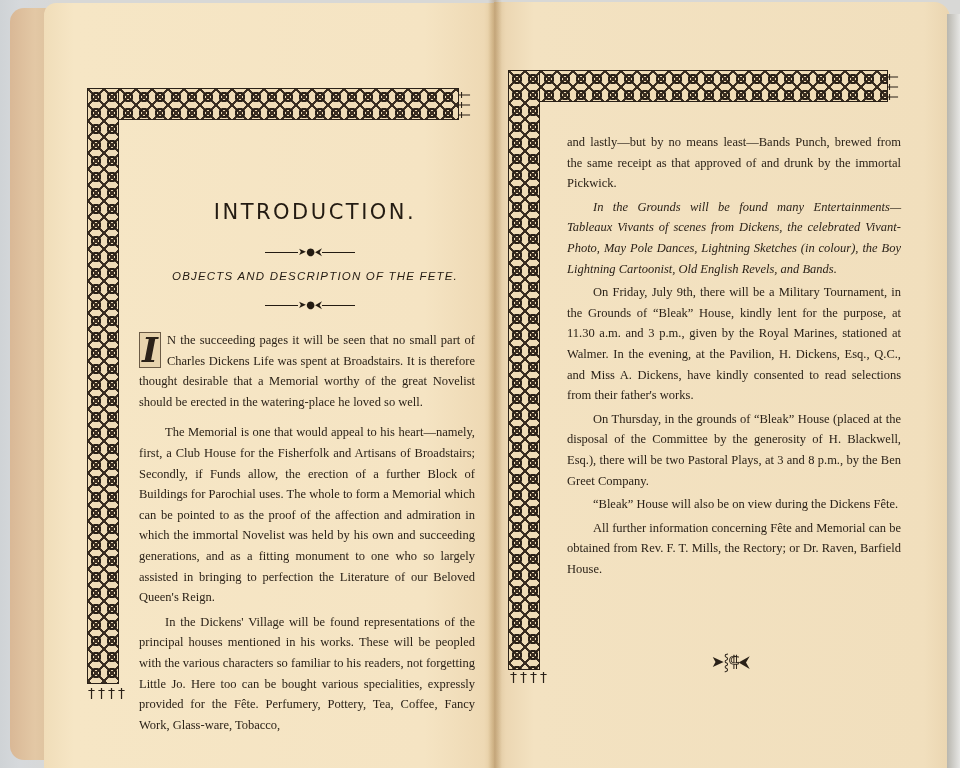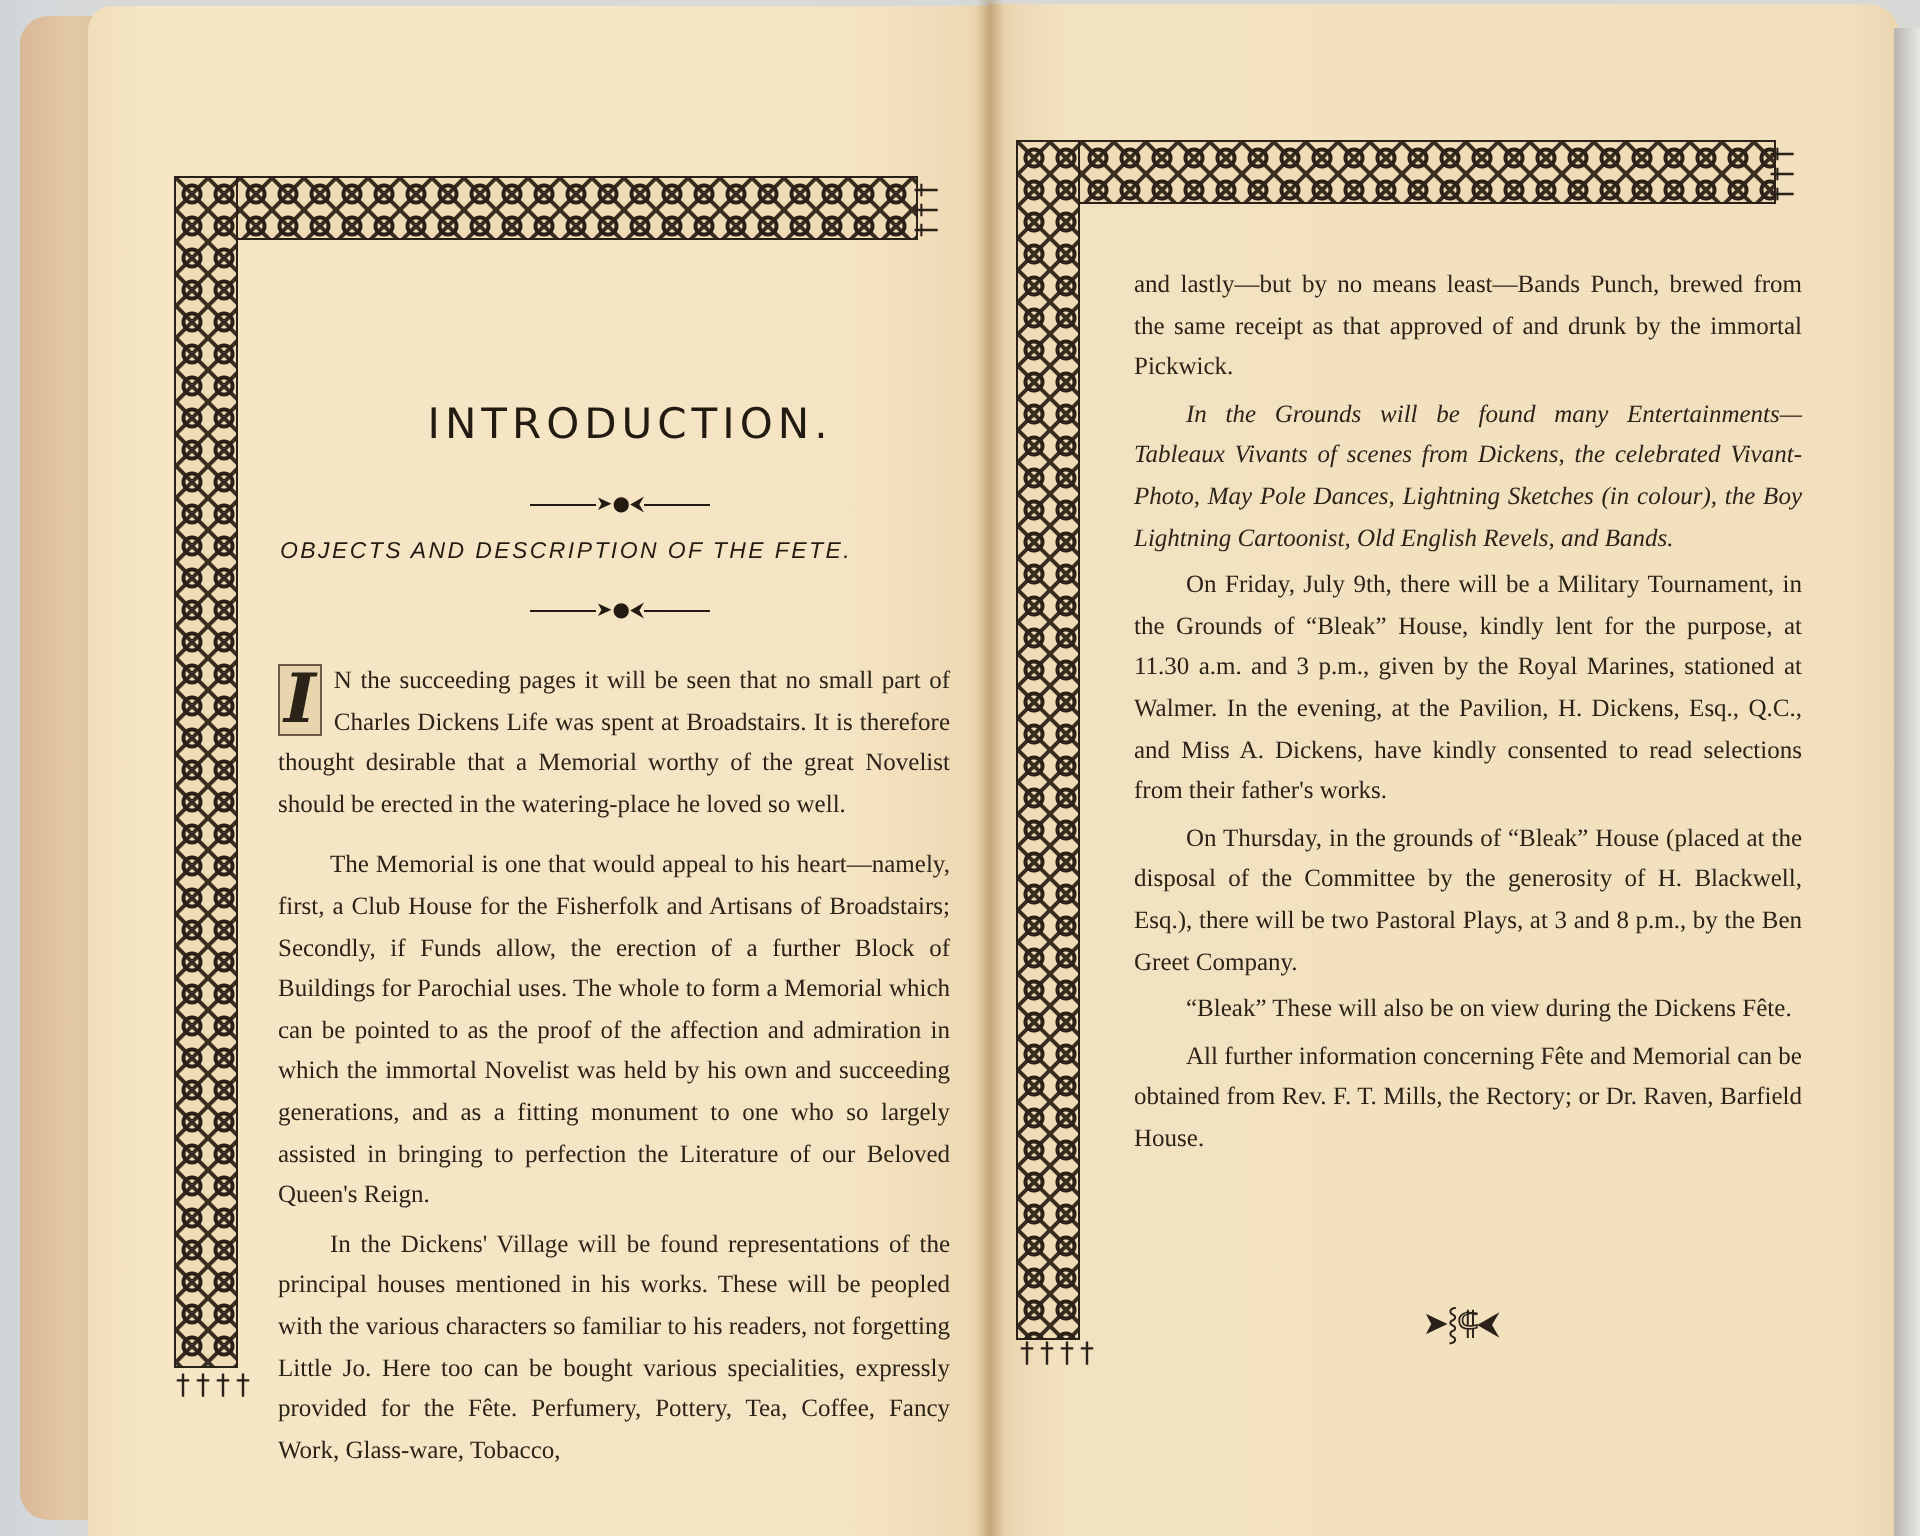--- a/index.html
+++ b/index.html
@@ -53,21 +53,21 @@
   }
   .finial.v { flex-direction:column; gap:0; }
   .text-block { position:absolute; color:#2b2218; font-size:12.5px; line-height:20.6px; text-align:justify; }
   .text-block p { margin:0; }
   .indent { text-indent:26px; }
   .title {
     position:absolute; left:140px; top:200px; width:350px; text-align:center;
     font-family:"DejaVu Sans", sans-serif; font-weight:normal; font-size:21px; letter-spacing:2.5px; color:#231b12;
   }
   .subtitle {
-    position:absolute; left:140px; top:270px; width:350px; text-align:left;
+    position:absolute; left:140px; top:270px; width:350px; text-align:center;
     font-family:"Liberation Sans", sans-serif; font-style:italic; font-size:11.5px; letter-spacing:1.2px; color:#231b12;
   }
   .rule {
     position:absolute; height:14px; display:flex; align-items:center; justify-content:center;
     font-family:"DejaVu Sans", sans-serif; font-size:10px; color:#231b12;
   }
   .rule .line { width:38px; height:1px; background:#231b12; }
   .dropcap {
     float:left; font-family:"DejaVu Serif", serif; font-size:34px; line-height:34px;
     font-weight:bold; font-style:italic; color:#2b2218; margin:2px 6px 0 0;
@@ -135,17 +135,17 @@
   </p>
   <p class="indent" style="margin-top:10px;">The Memorial is one that would appeal to his heart—namely, first, a Club House for the Fisherfolk and Artisans of Broadstairs; Secondly, if Funds allow, the erection of a further Block of Buildings for Parochial uses. The whole to form a Memorial which can be pointed to as the proof of the affection and admiration in which the immortal Novelist was held by his own and succeeding generations, and as a fitting monument to one who so largely assisted in bringing to perfection the Literature of our Beloved Queen's Reign.</p>
   <p class="indent" style="margin-top:4px;">In the Dickens' Village will be found representations of the principal houses mentioned in his works. These will be peopled with the various characters so familiar to his readers, not forgetting Little Jo. Here too can be bought various specialities, expressly provided for the Fête. Perfumery, Pottery, Tea, Coffee, Fancy Work, Glass-ware, Tobacco,</p>
 </div>
 
 <div class="text-block" style="left:567px;top:132px;width:334px;">
   <p>and lastly—but by no means least—Bands Punch, brewed from the same receipt as that approved of and drunk by the immortal Pickwick.</p>
   <p class="indent" style="margin-top:3px;font-style:italic;">In the Grounds will be found many Entertainments—Tableaux Vivants of scenes from Dickens, the celebrated Vivant-Photo, May Pole Dances, Lightning Sketches (in colour), the Boy Lightning Cartoonist, Old English Revels, and Bands.</p>
   <p class="indent" style="margin-top:3px;">On Friday, July 9th, there will be a Military Tournament, in the Grounds of “Bleak” House, kindly lent for the purpose, at 11.30 a.m. and 3 p.m., given by the Royal Marines, stationed at Walmer. In the evening, at the Pavilion, H. Dickens, Esq., Q.C., and Miss A. Dickens, have kindly consented to read selections from their father's works.</p>
   <p class="indent" style="margin-top:3px;">On Thursday, in the grounds of “Bleak” House (placed at the disposal of the Committee by the generosity of H. Blackwell, Esq.), there will be two Pastoral Plays, at 3 and 8 p.m., by the Ben Greet Company.</p>
-  <p class="indent" style="margin-top:3px;">“Bleak” These will also be on view during the Dickens Fête.</p>
+  <p class="indent" style="margin-top:3px;">“Bleak” House will also be on view during the Dickens Fête.</p>
   <p class="indent" style="margin-top:3px;">All further information concerning Fête and Memorial can be obtained from Rev. F. T. Mills, the Rectory; or Dr. Raven, Barfield House.</p>
 </div>
 
 <div class="tail-ornament">➤⸾⸿⮜</div>
 
 </body></html>

